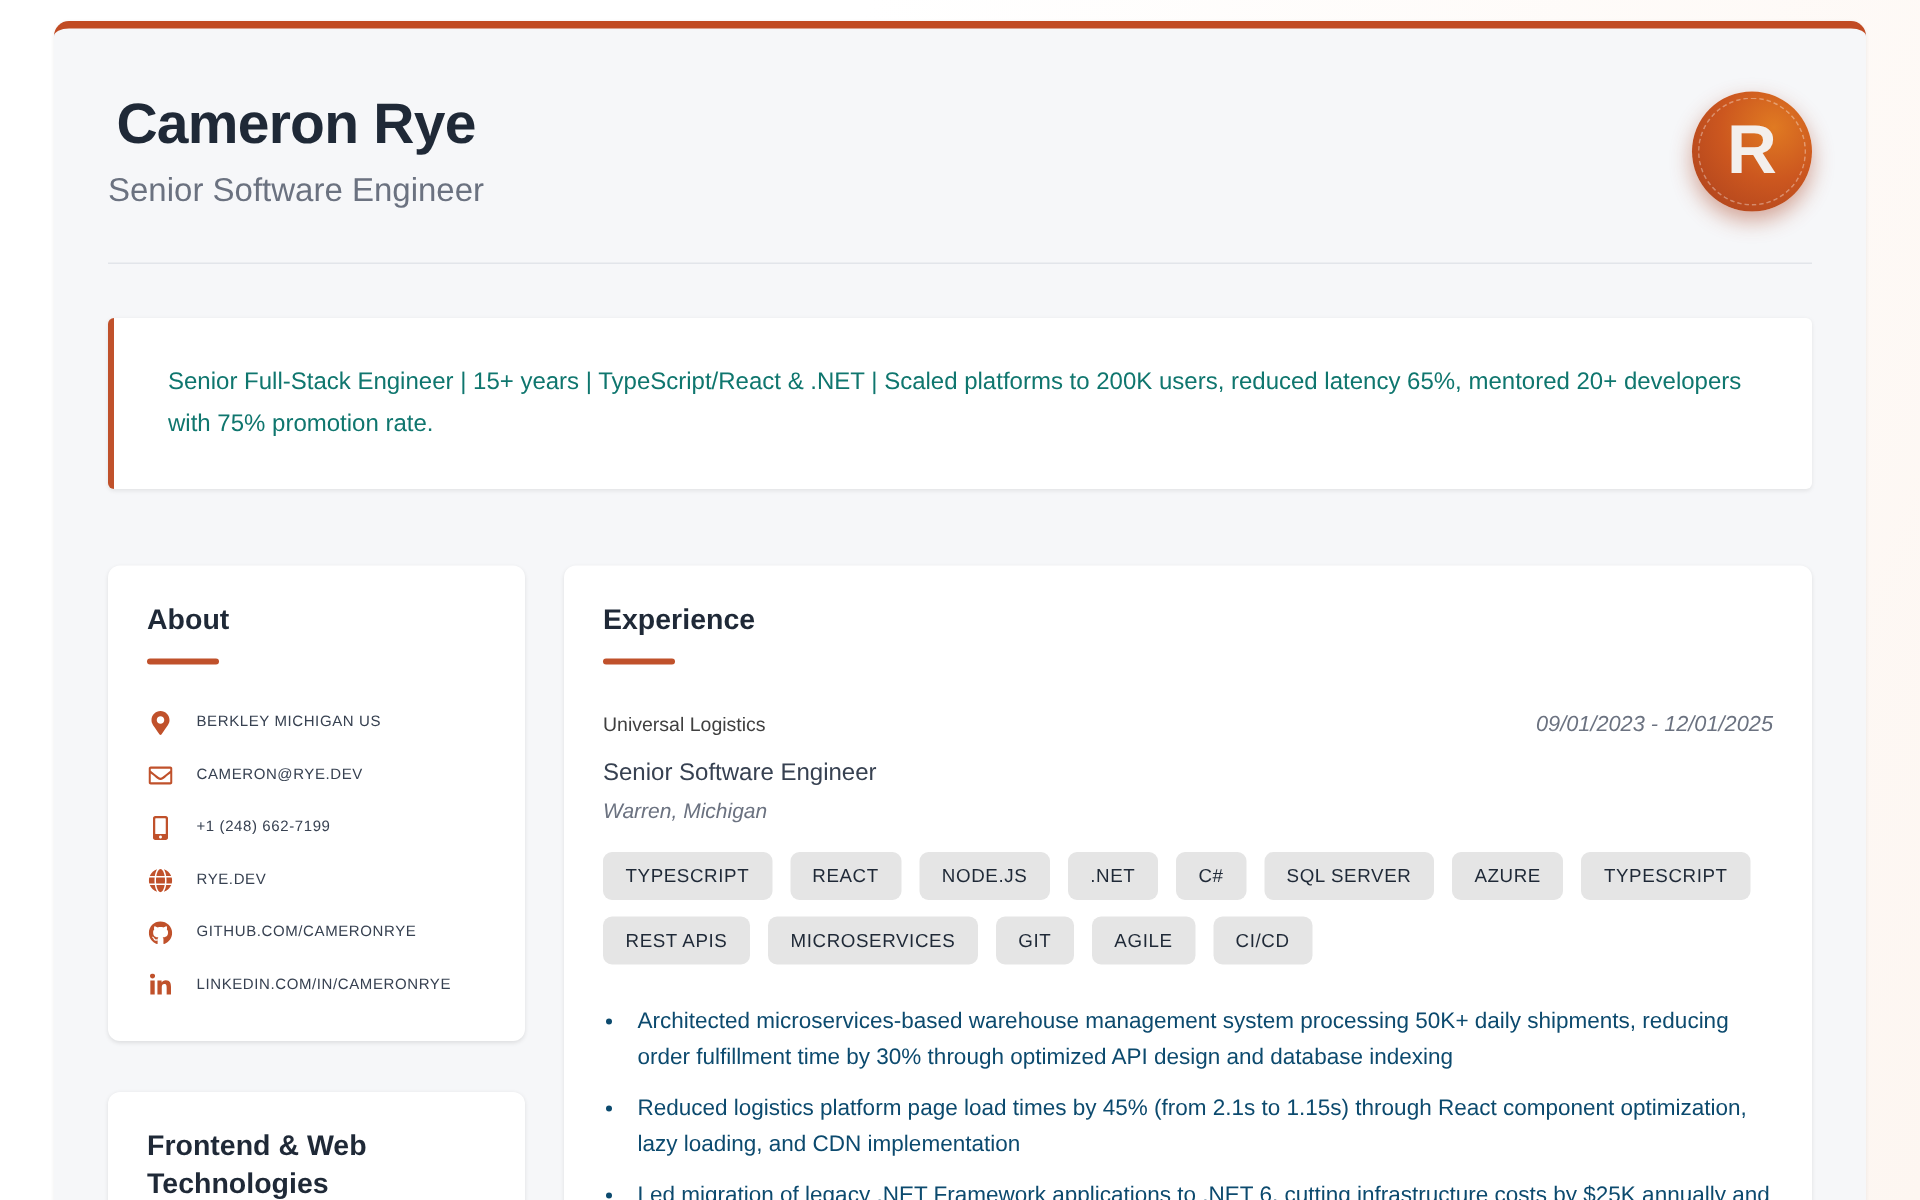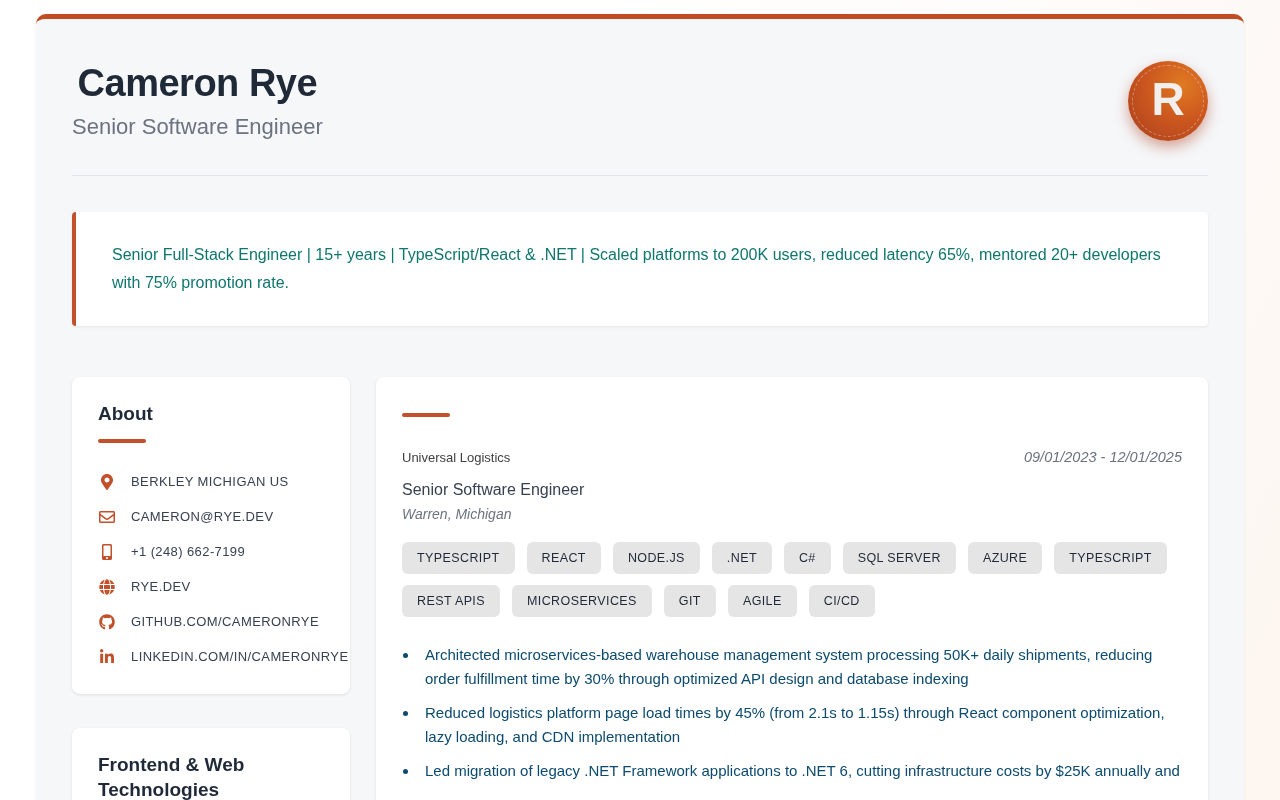--- a/index.html
+++ b/index.html
@@ -59,21 +59,21 @@
     padding:24px 26px;
   }
   .section-heading { font-size:19px; font-weight:bold; color:#1f2937; line-height:1.35; }
   .heading-underline { width:48px; height:4px; background:#c0512b; border-radius:2px; margin-top:12px; }
   
   .contact-list { margin-top:30px; }
   .contact-item { display:flex; align-items:center; gap:15px; margin-bottom:17px; }
   .contact-item:last-child { margin-bottom:4px; }
   .contact-icon { width:18px; height:18px; flex:none; color:#c0512b; display:flex; align-items:center; justify-content:center; }
   .contact-icon svg { width:16px; height:16px; fill:currentColor; }
-  .contact-label { font-size:13px; letter-spacing:.4px; color:#374151; white-space:nowrap; }
+  .contact-label { font-size:10px; letter-spacing:.4px; color:#374151; white-space:nowrap; }
   
   .skills-card { margin-top:34px; min-height:160px; }
   
   .experience-card { min-height:560px; }
   .job { margin-top:32px; }
   .job-header { display:flex; justify-content:space-between; align-items:baseline; }
   .job-company { font-size:13px; font-weight:normal; color:#404040; }
   .job-dates { font-size:14.5px; font-style:italic; color:#6b7280; }
   .job-role { font-size:16px; color:#374151; margin-top:16px; }
   .job-location { font-size:14px; font-style:italic; color:#6b7280; margin-top:7px; }
@@ -177,20 +177,21 @@
       </div>
 
       <div class="card skills-card">
         <div class="section-heading">Frontend &amp; Web Technologies</div>
       </div>
 
     </div>
 
     <div class="main-col">
       <div class="card experience-card">
+        <div class="section-heading">Experience</div>
         <div class="heading-underline"></div>
 
         <div class="job">
           <div class="job-header">
             <div class="job-company">Universal Logistics</div>
             <div class="job-dates">09/01/2023 - 12/01/2025</div>
           </div>
           <div class="job-role">Senior Software Engineer</div>
           <div class="job-location">Warren, Michigan</div>
 

